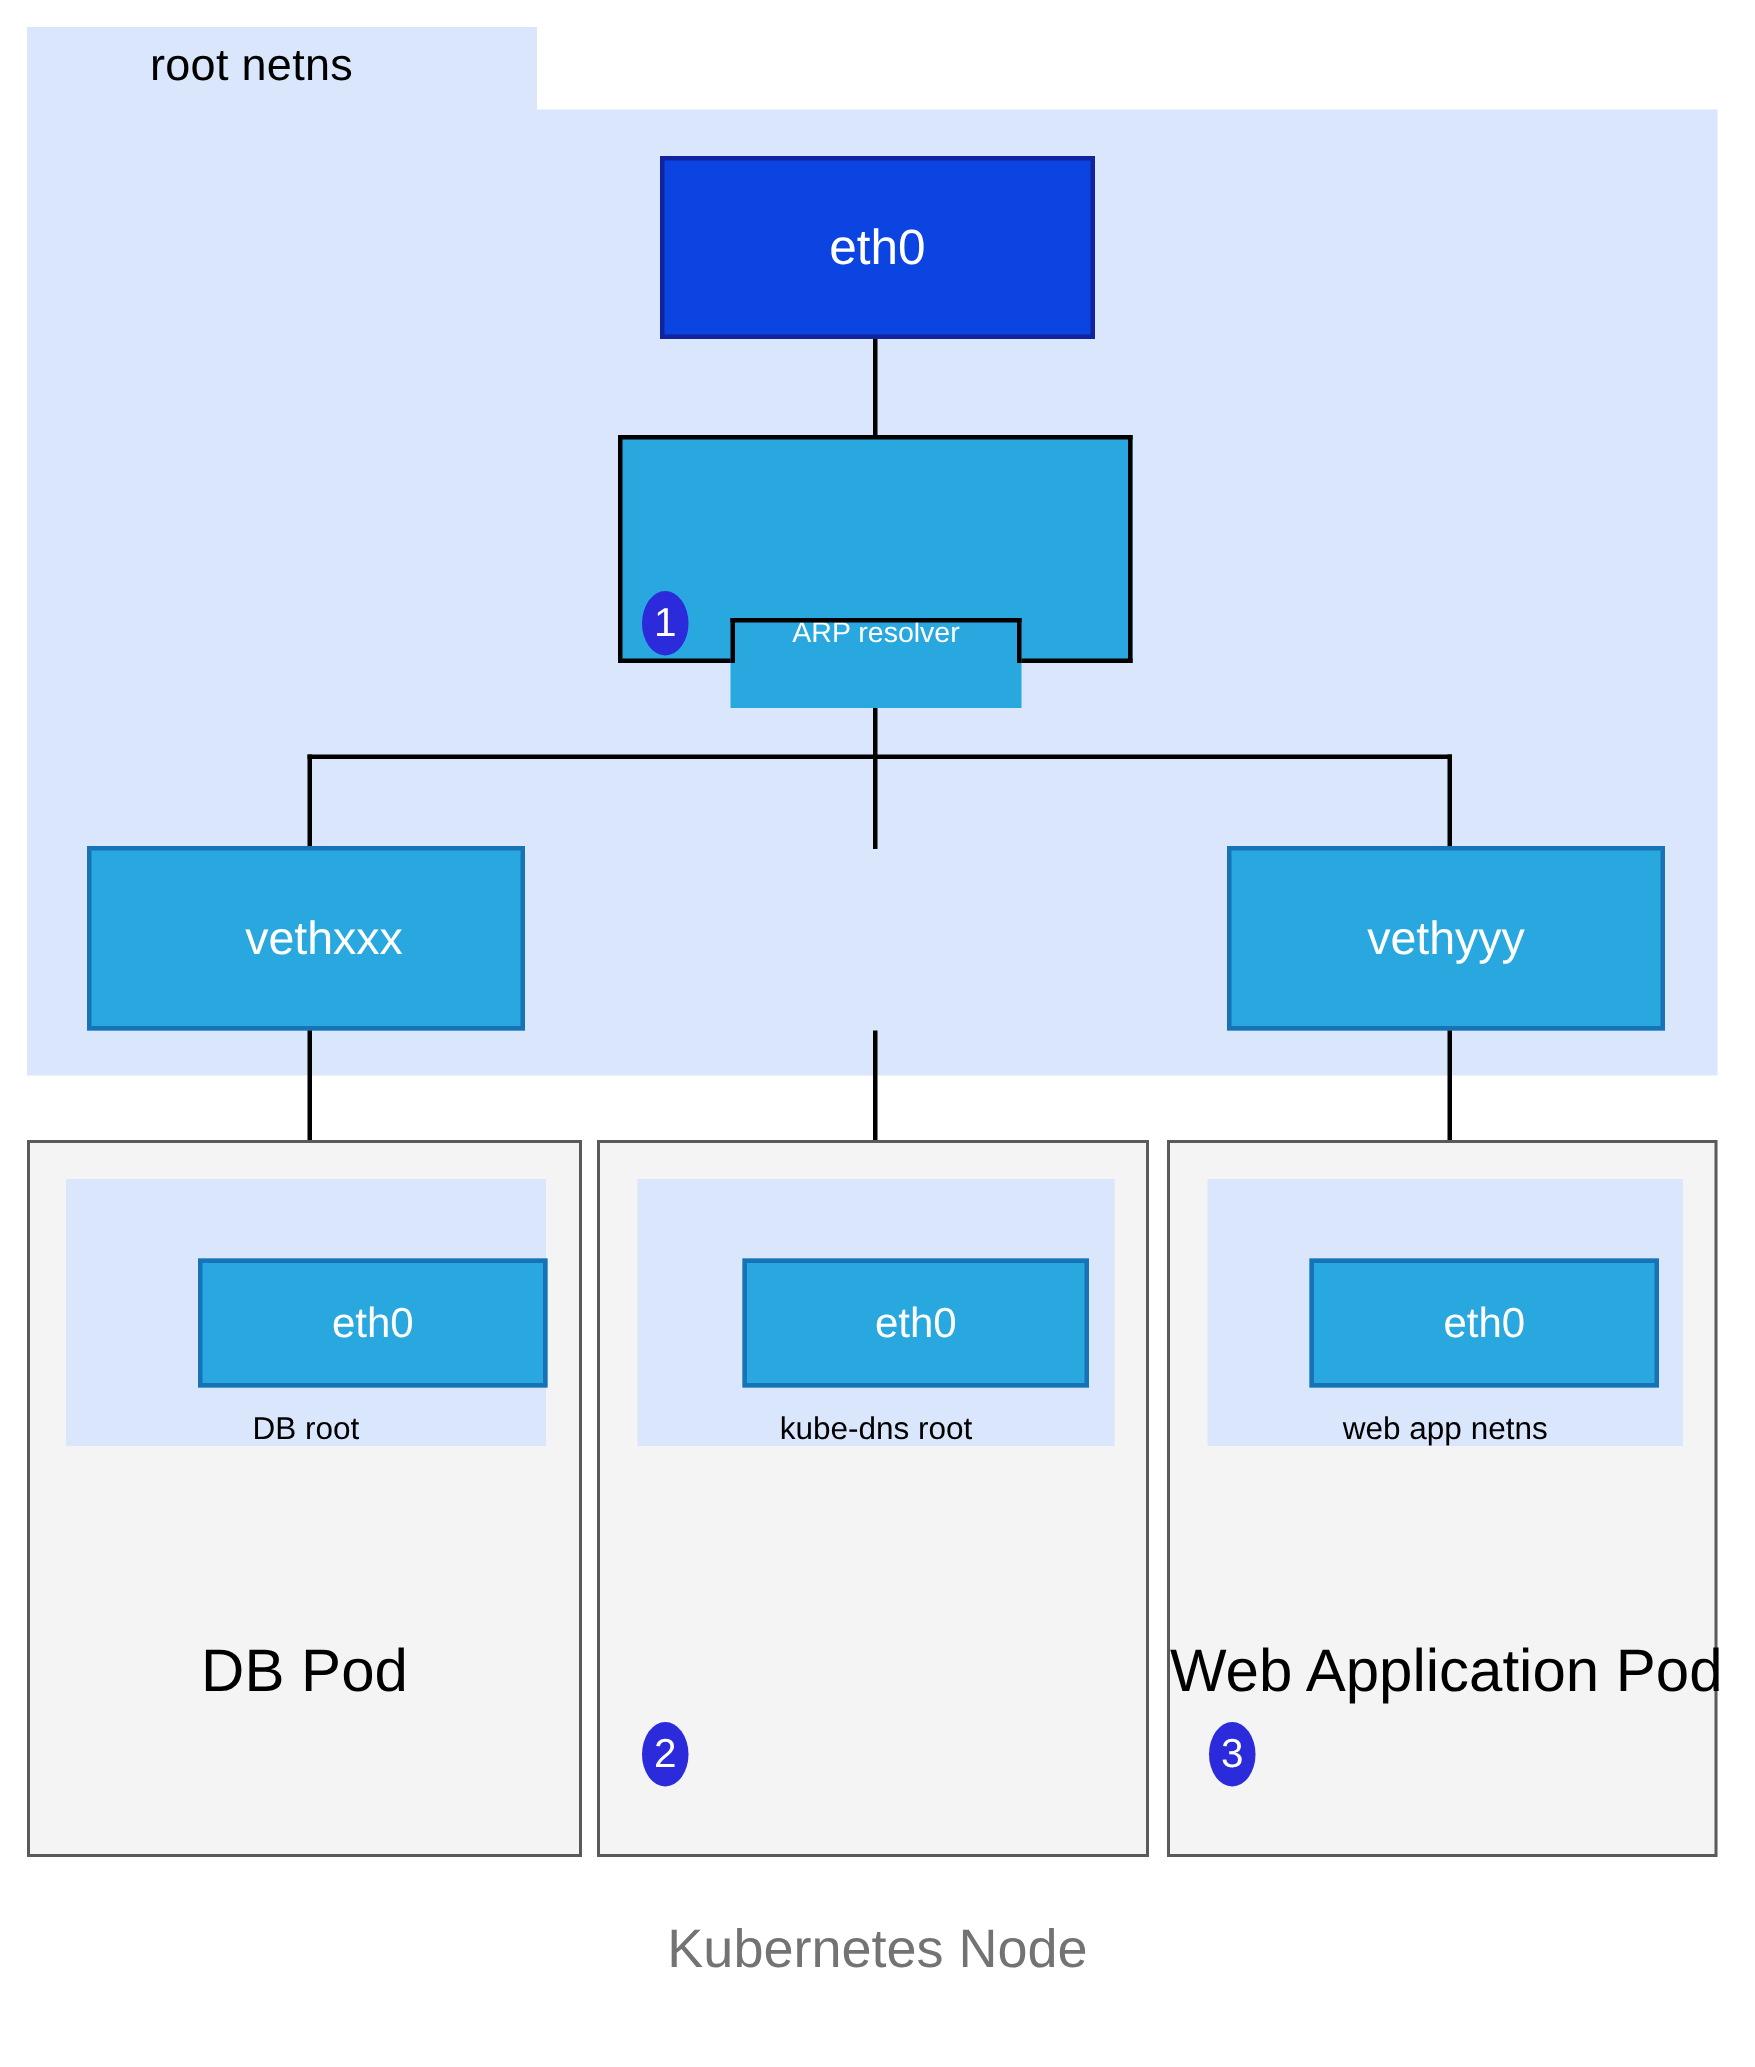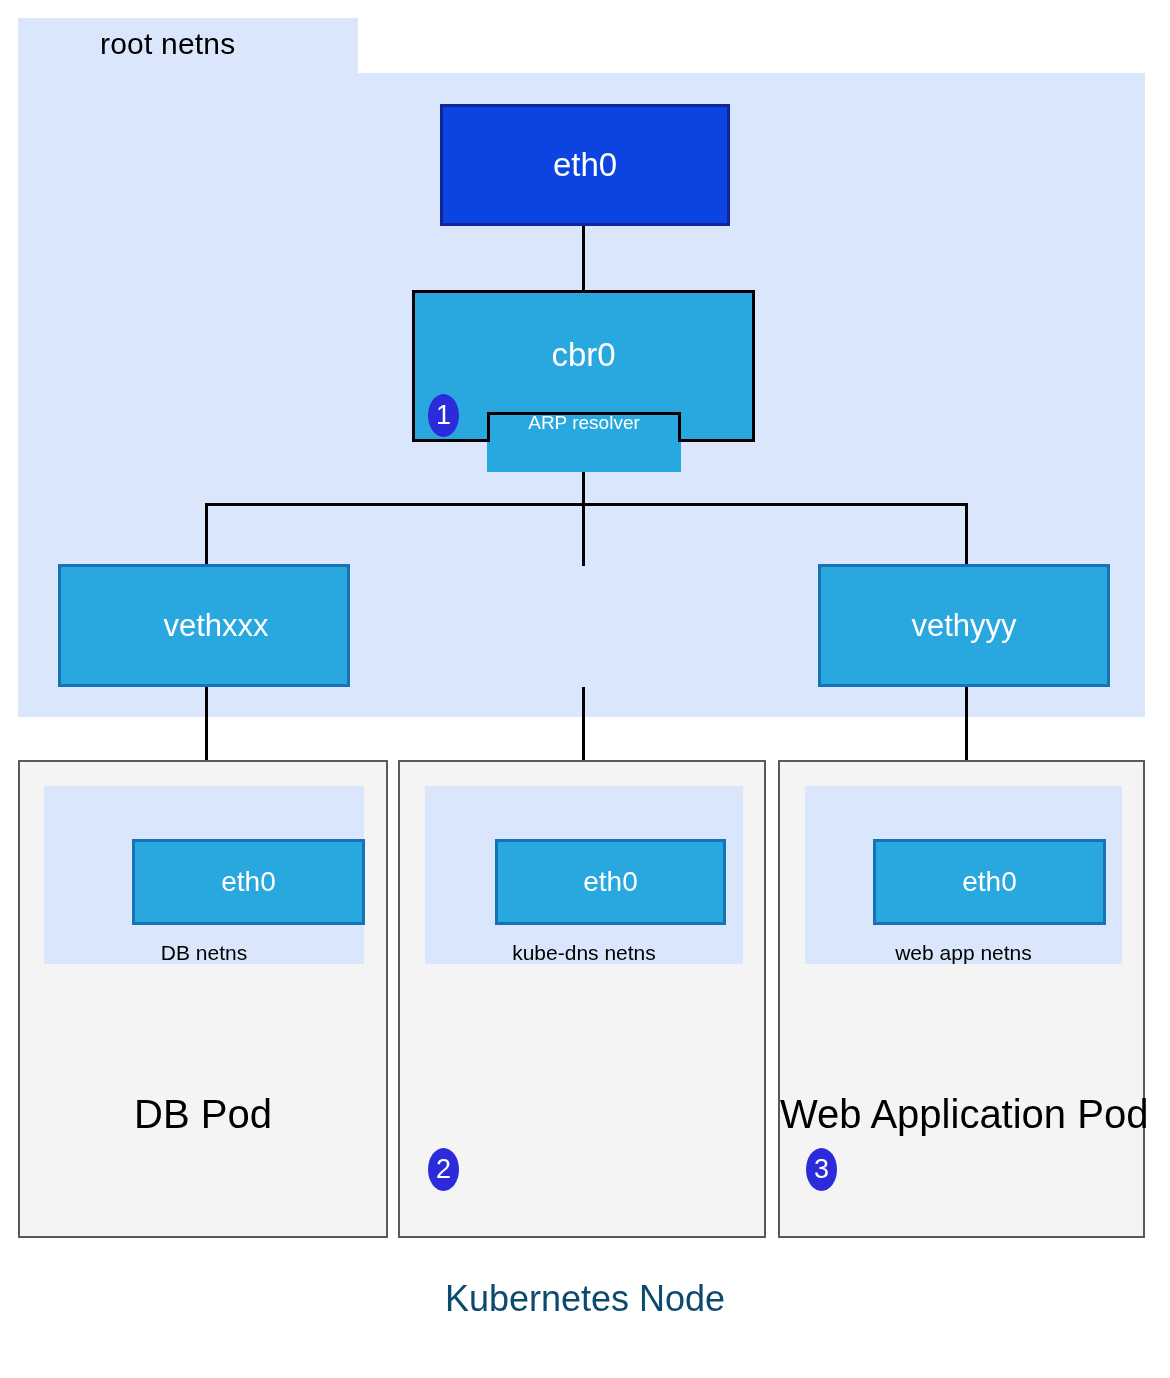--- a/index.html
+++ b/index.html
@@ -206,43 +206,40 @@
   #badge-2 { left: 428px; top: 1148px; }
   #badge-3 { left: 806px; top: 1148px; }
 
   #node-title {
     position: absolute;
     left: 0;
     top: 1278px;
     width: 1170px;
     text-align: center;
     font-size: 36px;
-    color: #0c4a6e;
+    color: #737373;
     white-space: nowrap;
   }
 </style>
 </head>
 <body>
 
 <div id="canvas">
 
   <div class="rootns-block" id="rootns-top"></div>
   <div class="rootns-block" id="rootns-body"></div>
   <div id="rootns-label">root netns</div>
 
   <div class="node" id="eth0-root">
     <span>eth0</span>
   </div>
 
   <div class="line-v" style="left:582px; top:226px; height:64px;"></div>
 
   <div id="cbr0-fill"></div>
-  <div id="cbr0-label">
-    <span>cbr0</span>
-  </div>
 
   <div class="edge" style="left:412px; top:290px; width:343px; height:3px;"></div>
   <div class="edge" style="left:412px; top:290px; width:3px; height:152px;"></div>
   <div class="edge" style="left:752px; top:290px; width:3px; height:152px;"></div>
   <div class="edge" style="left:412px; top:439px; width:78px; height:3px;"></div>
   <div class="edge" style="left:678px; top:439px; width:77px; height:3px;"></div>
 
   <div id="arp-box">
     <span>ARP resolver</span>
   </div>
@@ -267,31 +264,31 @@
 
   <div class="line-v" style="left:205px; top:687px; height:128px;"></div>
   <div class="line-v" style="left:582px; top:687px; height:128px;"></div>
   <div class="line-v" style="left:965px; top:687px; height:128px;"></div>
 
   <div class="pod" id="pod-db">
     <div class="netns-region" id="netns-db">
       <div class="pod-eth0" id="pod-eth0-db">
         <span>eth0</span>
       </div>
-      <div class="netns-label">DB netns</div>
+      <div class="netns-label">DB root</div>
     </div>
     <div class="pod-title">DB Pod</div>
   </div>
 
   <div class="pod" id="pod-dns">
     <div class="netns-region" id="netns-dns">
       <div class="pod-eth0" id="pod-eth0-dns">
         <span>eth0</span>
       </div>
-      <div class="netns-label">kube-dns netns</div>
+      <div class="netns-label">kube-dns root</div>
     </div>
   </div>
 
   <div class="pod" id="pod-web">
     <div class="netns-region" id="netns-web">
       <div class="pod-eth0" id="pod-eth0-web">
         <span>eth0</span>
       </div>
       <div class="netns-label">web app netns</div>
     </div>

